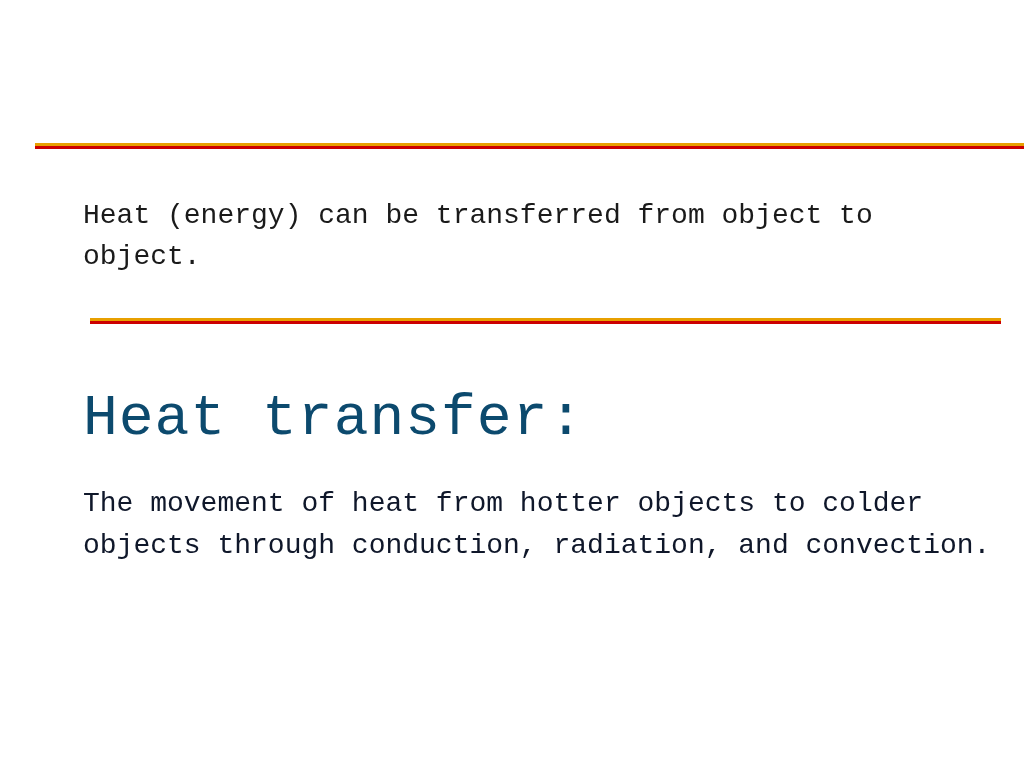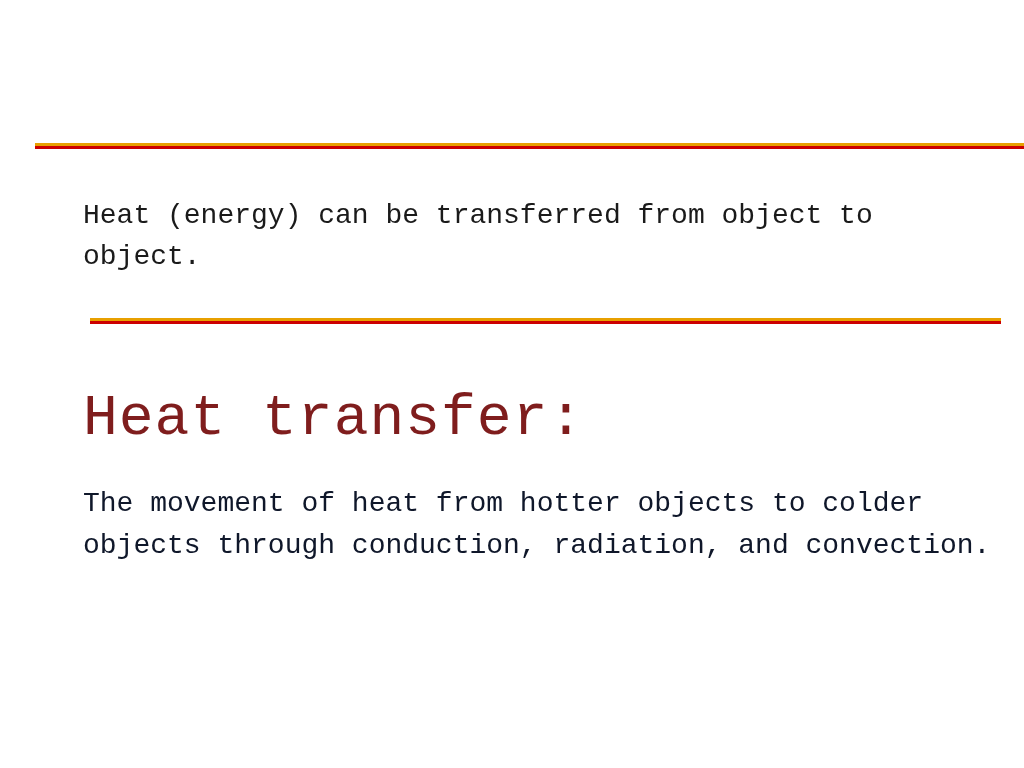--- a/index.html
+++ b/index.html
@@ -87,21 +87,21 @@
       color: #1a1a1a;
       font-family: 'Courier New', Courier, monospace;
     }
 
     .heat-transfer-heading {
       position: absolute;
       top: 358px;
       left: 55px;
       font-size: 58px;
       font-family: 'Courier New', Courier, monospace;
-      color: #7f1d1d;
+      color: #0c4a6e;
       font-weight: normal;
       letter-spacing: 1px;
     }
 
     .definition-text {
       position: absolute;
       top: 455px;
       left: 55px;
       right: 40px;
       font-size: 28px;

